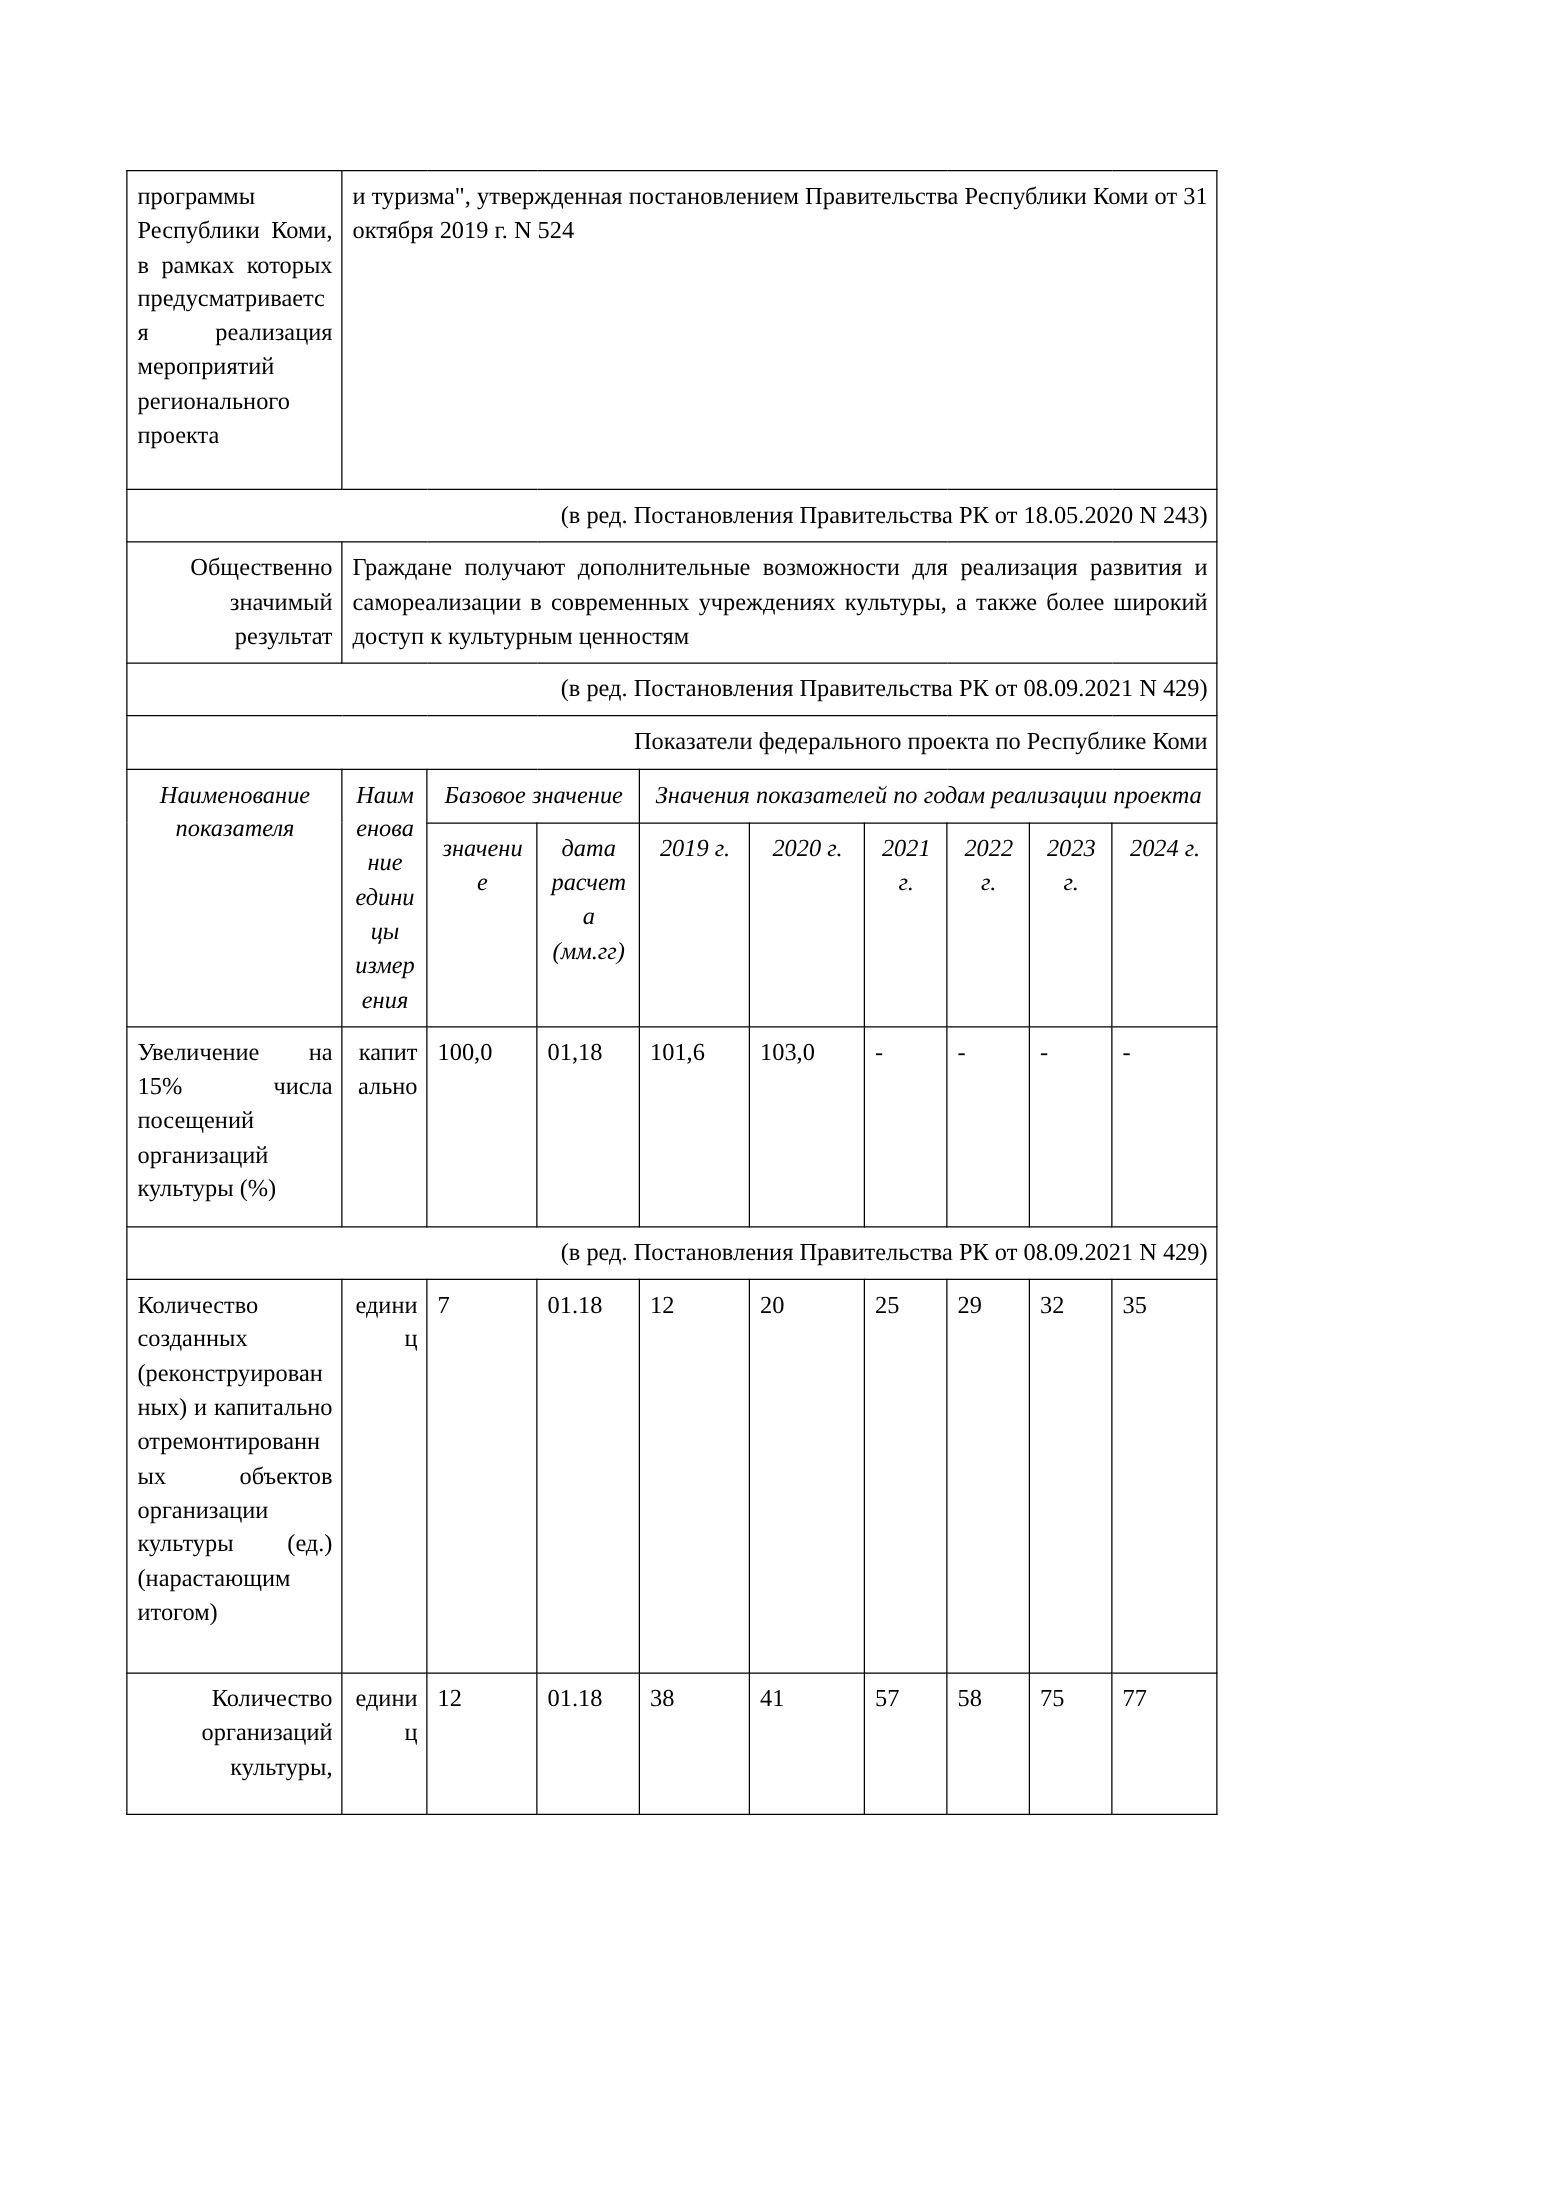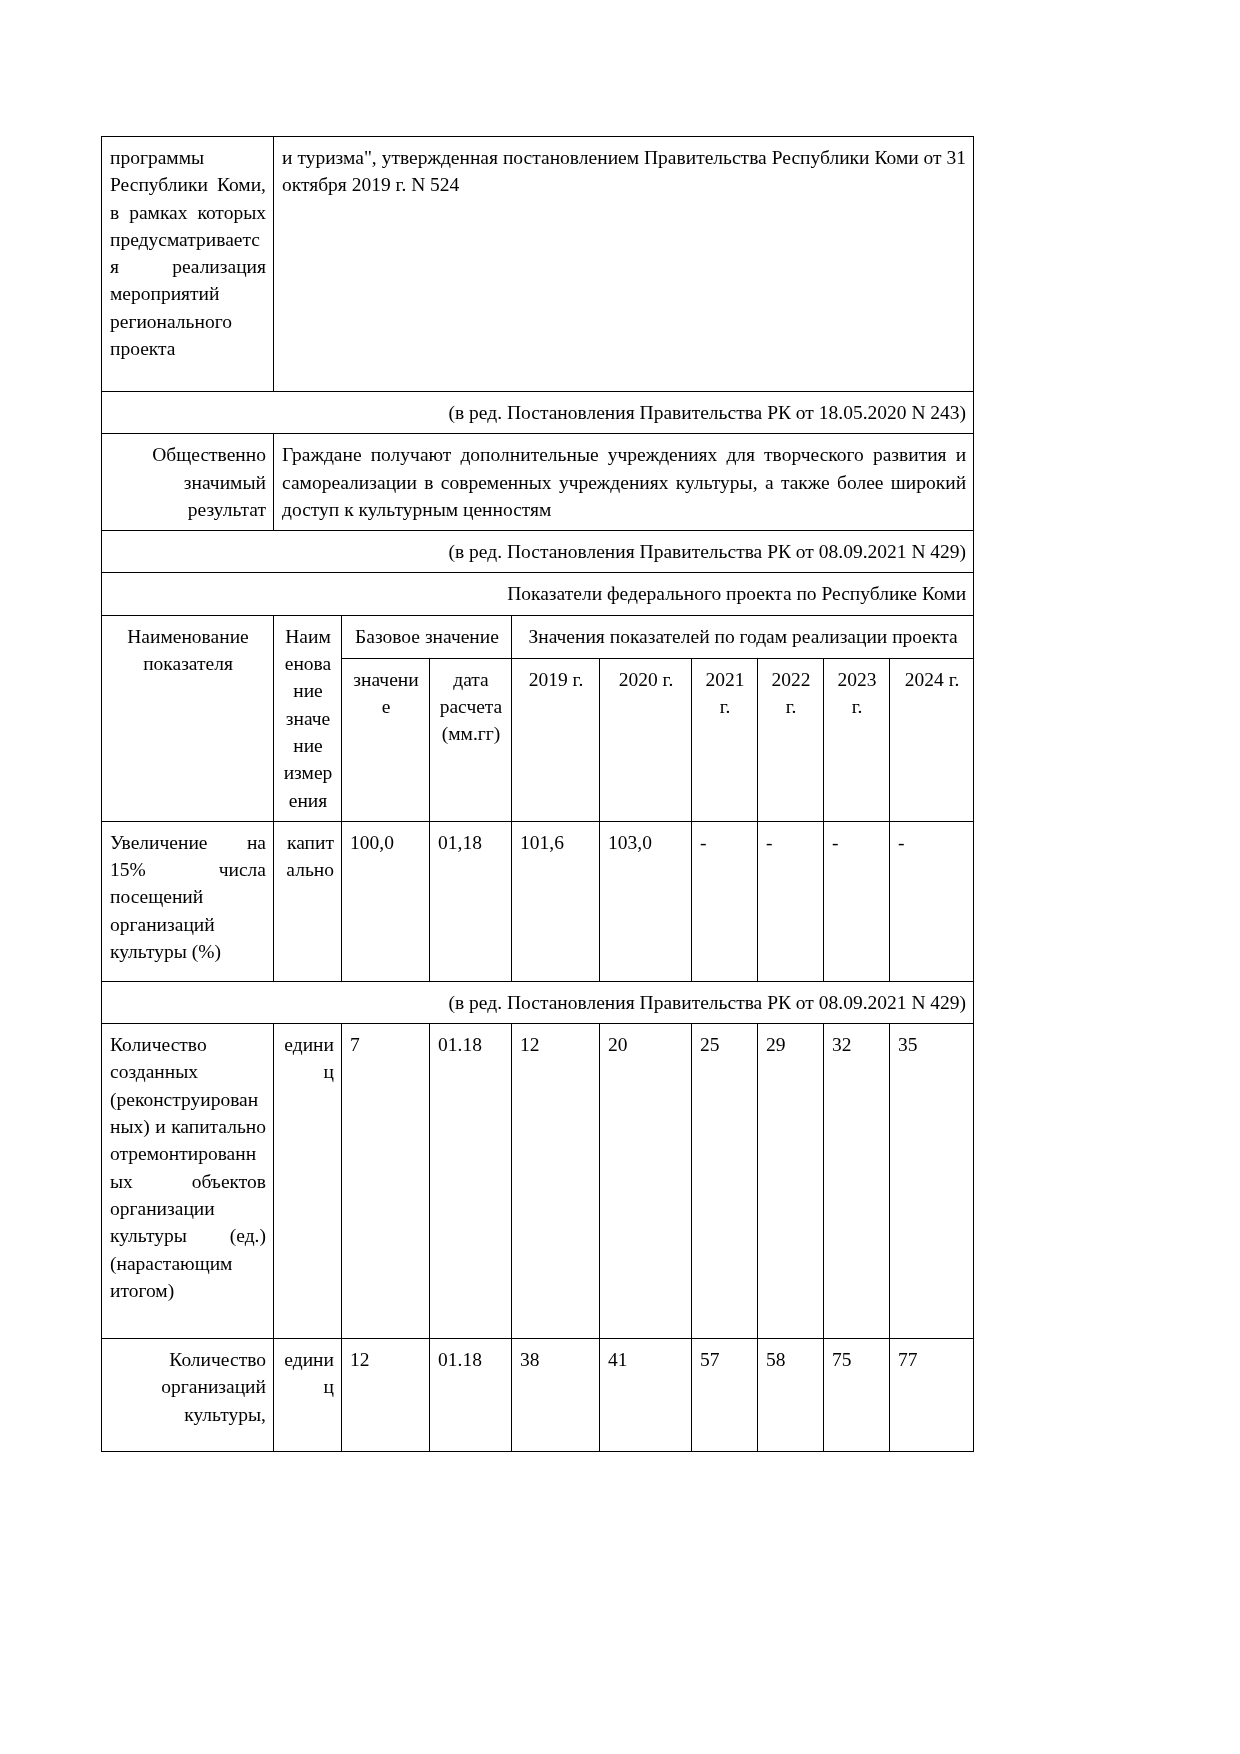--- a/index.html
+++ b/index.html
@@ -53,20 +53,21 @@
   .left {
     text-align: right;
   }
   .amend-cell {
     padding-top: 10px;
     padding-bottom: 10px;
   }
   .hdr-ctr {
     text-align: center;
     vertical-align: top;
+    font-style: italic;
   }
   .unit-narrow {
     padding-left: 5px;
     padding-right: 4px;
   }
   .num {
   }
   .section-title {
     text-align: right;
     padding-top: 12px;
@@ -97,34 +98,34 @@
         <td class="just-col" style="height:240px">программы Республики Коми, в рамках которых предусматривается реализация мероприятий регионального проекта</td>
         <td class="just" colspan="9">и туризма", утвержденная постановлением Правительства Республики Коми от 31 октября 2019 г. N 524</td>
       </tr>
 
       <tr>
         <td class="left amend-cell" colspan="10">(в ред. Постановления Правительства РК от 18.05.2020 N 243)</td>
       </tr>
 
       <tr>
         <td class="left">Общественно значимый результат</td>
-        <td class="just" colspan="9">Граждане получают дополнительные учреждениях для творческого развития и самореализации в современных учреждениях культуры, а также более широкий доступ к культурным ценностям</td>
+        <td class="just" colspan="9">Граждане получают дополнительные возможности для реализация развития и самореализации в современных учреждениях культуры, а также более широкий доступ к культурным ценностям</td>
       </tr>
 
       <tr>
         <td class="left amend-cell" colspan="10">(в ред. Постановления Правительства РК от 08.09.2021 N 429)</td>
       </tr>
 
       <tr>
         <td class="section-title" colspan="10">Показатели федерального проекта по Республике Коми</td>
       </tr>
 
       <tr>
         <td class="hdr-ctr" rowspan="2" style="height:90px">Наименование показателя</td>
-        <td class="hdr-ctr unit-narrow" rowspan="2">Наименование значение измерения</td>
+        <td class="hdr-ctr unit-narrow" rowspan="2">Наименование единицы измерения</td>
         <td class="hdr-ctr" colspan="2">Базовое значение</td>
         <td class="hdr-ctr" colspan="6">Значения показателей по годам реализации проекта</td>
       </tr>
 
       <tr>
         <td class="hdr-ctr" style="height:148px">значение</td>
         <td class="hdr-ctr">дата расчета (мм.гг)</td>
         <td class="hdr-ctr">2019 г.</td>
         <td class="hdr-ctr">2020 г.</td>
         <td class="hdr-ctr">2021 г.</td>

